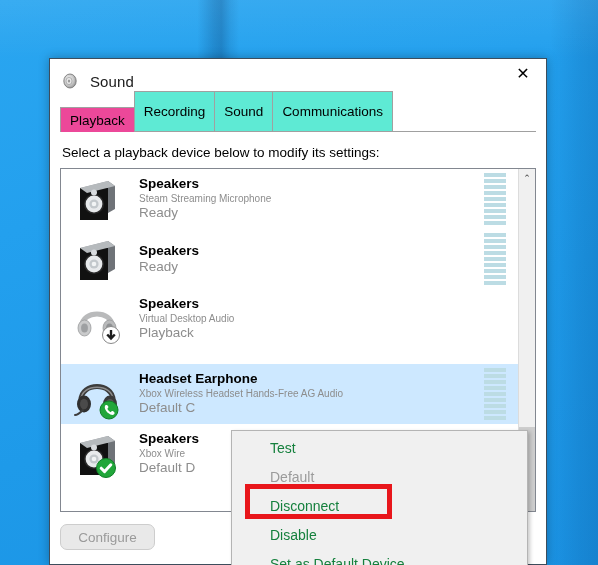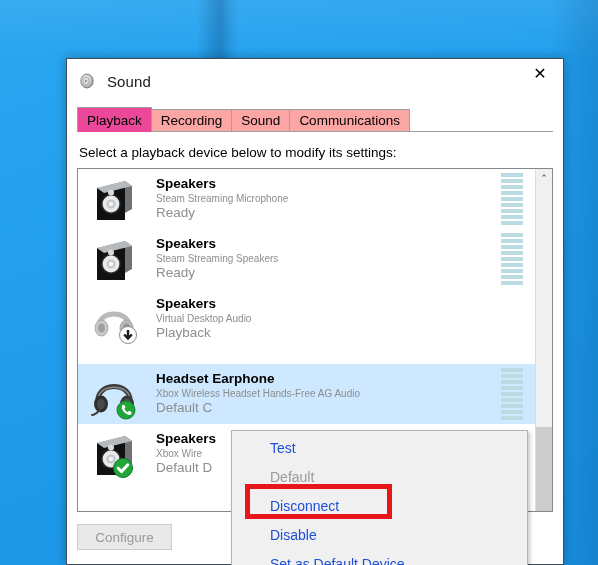--- a/index.html
+++ b/index.html
@@ -31,21 +31,21 @@
     content:"";
     position:absolute;
     left:0; right:0; top:0; height:58px;
     background: linear-gradient(to bottom, rgba(255,255,255,0.07), rgba(255,255,255,0));
     pointer-events:none;
   }
 
   
   #sound-dialog {
     position: absolute;
-    left: 66px;
+    left: 49px;
     top: 58px;
     width: 498px;
     height: 507px;
     background: #ffffff;
     border: 1px solid #3d4d5c;
     box-sizing: border-box;
     box-shadow: 0 0 10px rgba(0,0,0,0.28);
   }
 
   .titlebar {
@@ -86,27 +86,27 @@
   .tabstrip {
     position: relative;
     height: 24px;
     margin: 5px 10px 0 10px;
     border-bottom: 1px solid #a0a0a0;
     display: flex;
     align-items: flex-end;
     box-sizing: border-box;
   }
   .tab {
-    height: 22px;
+    height: 40px;
     padding: 0 9px;
     display: flex;
     align-items: center;
     font-size: 13.5px;
     color: #000;
-    background: #fca5a5;
+    background: #5eead4;
     border: 1px solid #a0a0a0;
     border-bottom: none;
     margin-right: -1px;
     box-sizing: border-box;
     cursor: default;
     position: relative;
     z-index: 1;
   }
   .tab.active {
     background: #ec4899;
@@ -239,20 +239,21 @@
     color: #000;
     background: #e1e1e1;
     border: 1px solid #adadad;
     box-sizing: border-box;
     cursor: default;
   }
   .btn.disabled {
     color: #9a9a9a;
     background: #e9e9e9;
     border-color: #cdcdcd;
+    border-radius: 7px;
   }
 
   
   #context-menu {
     position: absolute;
     left: 231px;
     top: 430px;
     width: 297px;
     background: #f0f0f0;
     border: 1px solid #b4b4b4;
@@ -260,21 +261,21 @@
     padding: 2px 0;
     box-sizing: border-box;
     z-index: 50;
   }
   .menu-item {
     height: 29px;
     display: flex;
     align-items: center;
     padding-left: 38px;
     font-size: 14px;
-    color: #1d4ed8;
+    color: #15803d;
     cursor: default;
     white-space: nowrap;
   }
   .menu-item.disabled { color: #9b9b9b; }
   .menu-item.highlighted { position: relative; }
 
   
   #red-highlight {
     position: absolute;
     left: 245px;
@@ -368,21 +369,20 @@
               <polygon points="9,15 37,8 44,13 16,20" fill="#b6babd"></polygon>
               <circle cx="23" cy="31" r="10" fill="#2a2a2a"></circle>
               <circle cx="23" cy="31" r="8.4" fill="#e8eaec"></circle>
               <circle cx="23" cy="31" r="4.6" fill="#c3c8cc"></circle>
               <circle cx="23" cy="31" r="2.3" fill="#f2f4f5"></circle>
               <circle cx="23" cy="19.5" r="3" fill="#d8dbde"></circle>
             </svg>
           </div>
           <div class="dev-text">
             <div class="dev-name">Speakers</div>
-            <div class="dev-desc">Steam Streaming Speakers</div>
             <div class="dev-status">Ready</div>
           </div>
           <div class="meter">
             <i></i>
               <i></i>
               <i></i>
               <i></i>
               <i></i>
               <i></i>
               <i></i>

